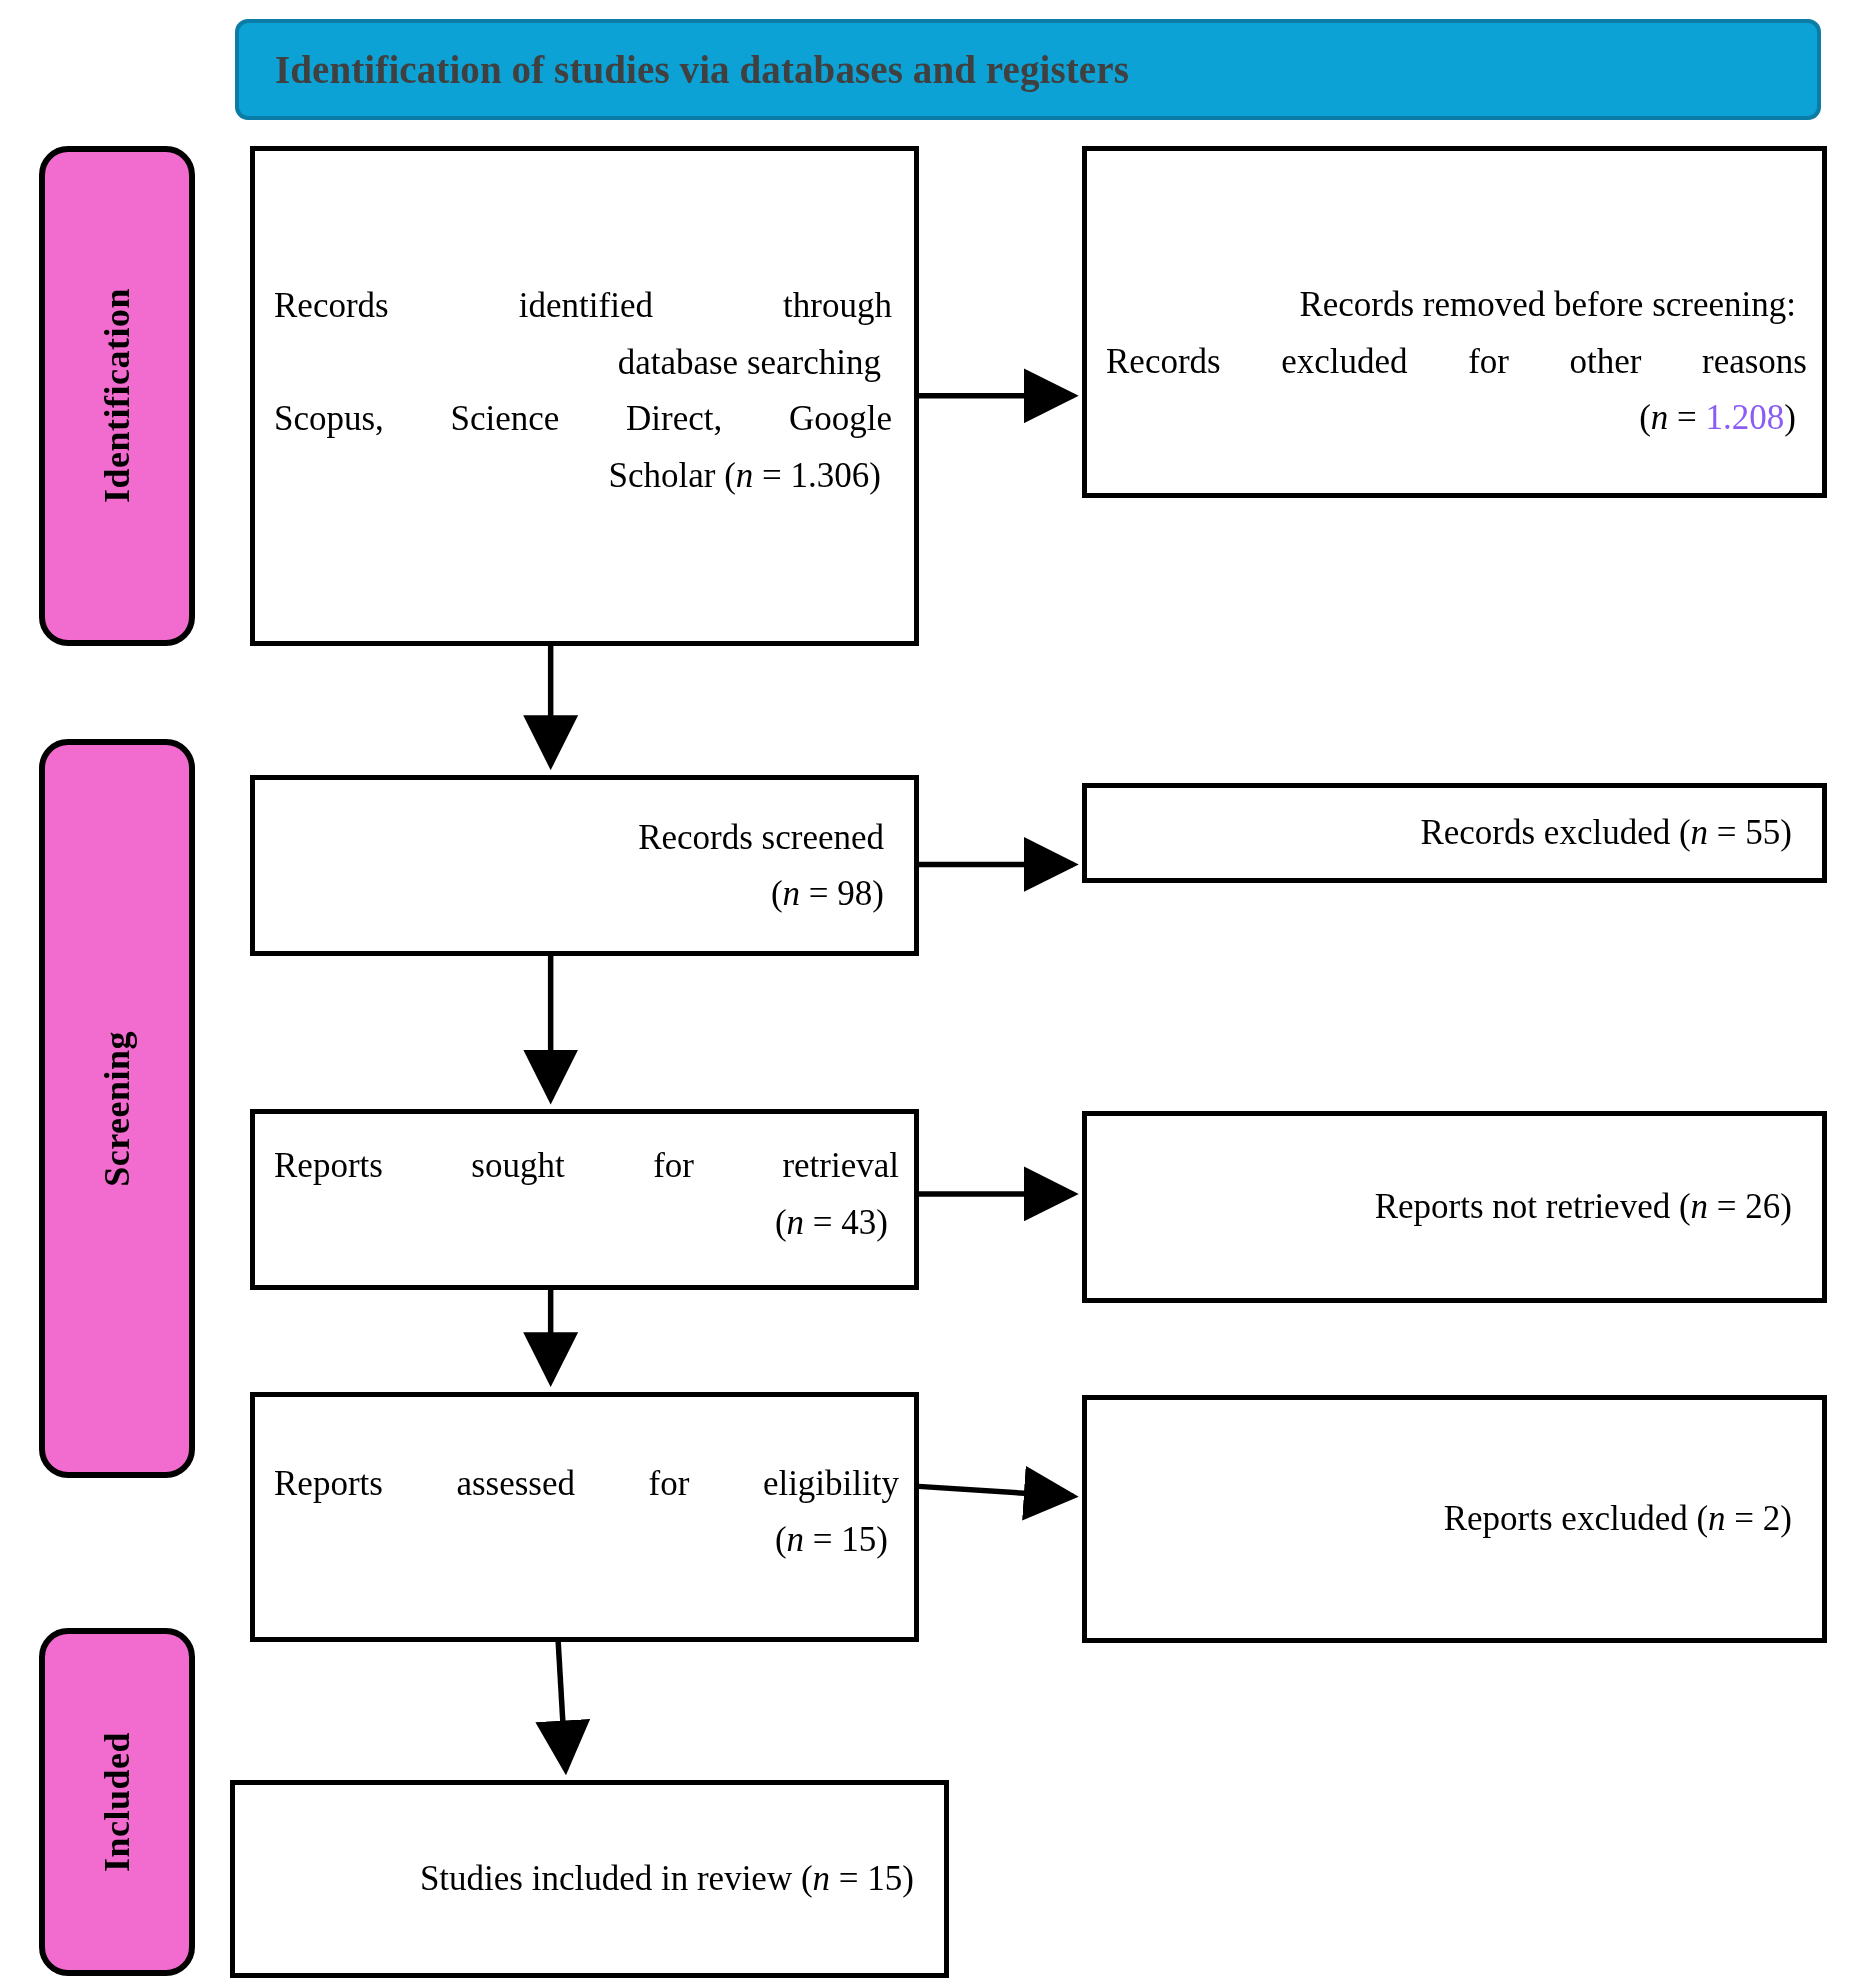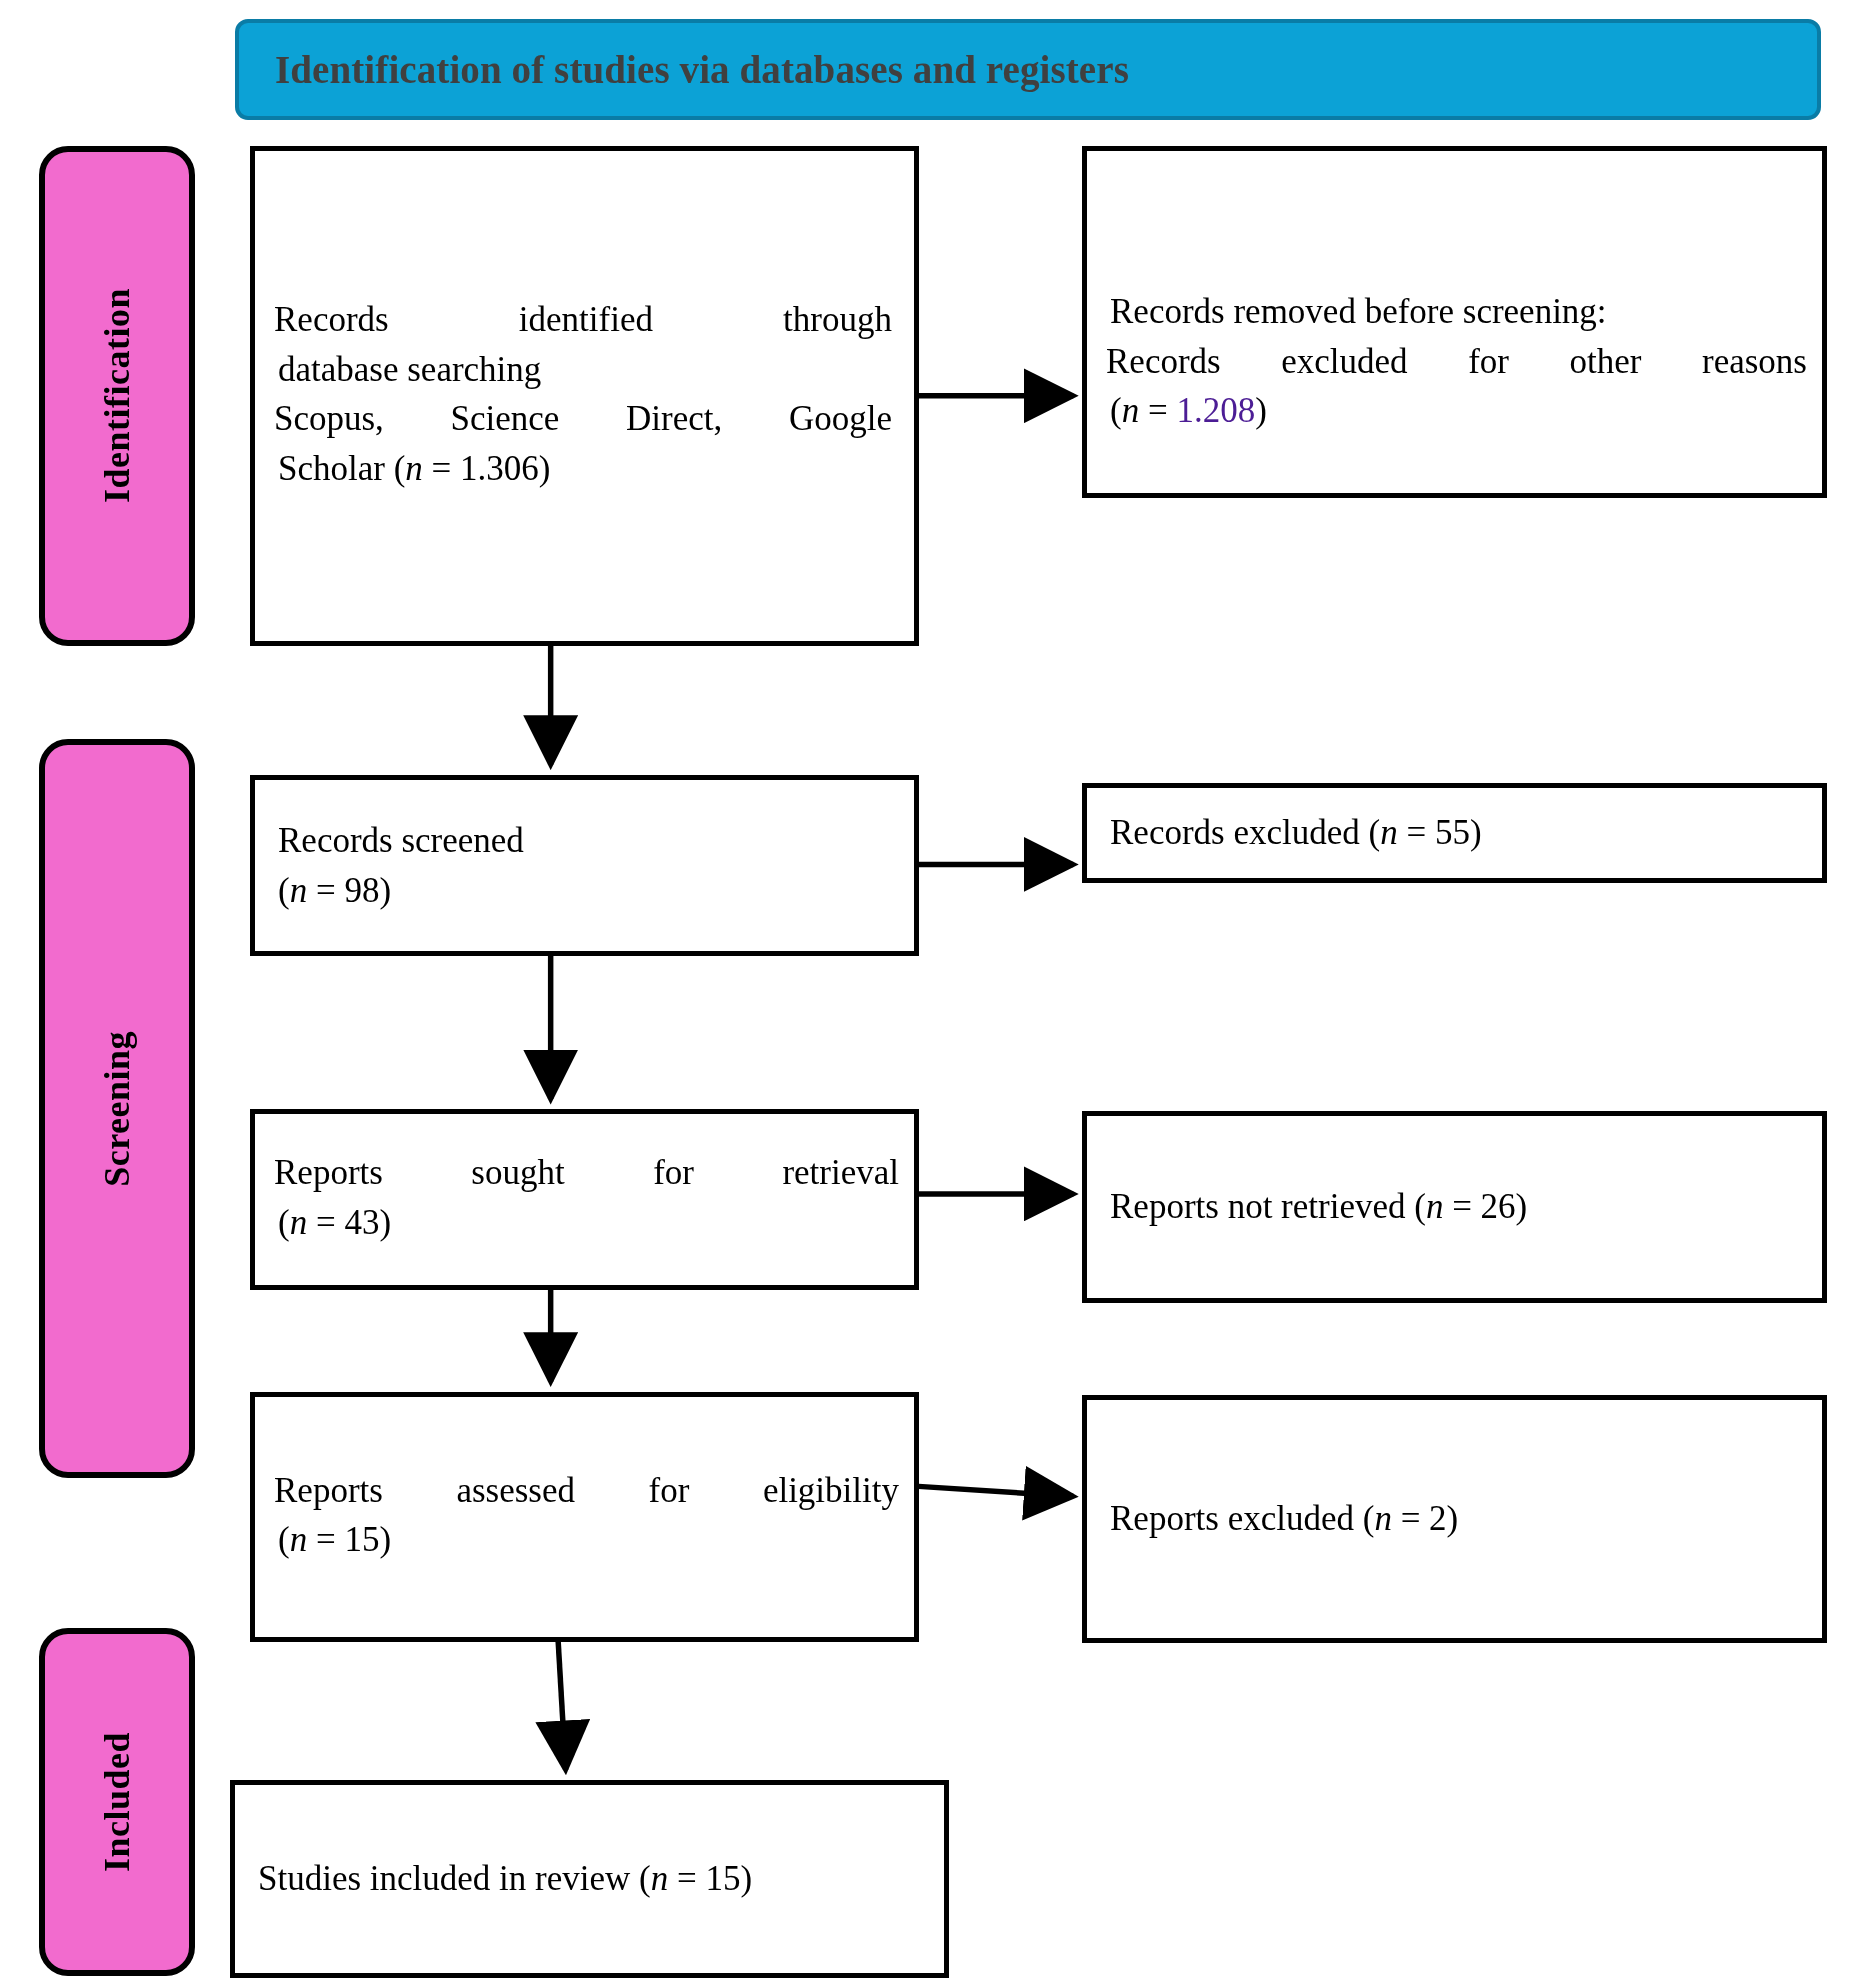--- a/index.html
+++ b/index.html
@@ -83,28 +83,28 @@
     line-height: 1.30;
     color: #000000;
     padding: 0 19px;
   }
   .box-text .just {
     text-align: justify;
     text-align-last: justify;
     margin: 0;
   }
   .box-text .plain {
-    text-align: left;
-    margin: 4px;
+    text-align: right;
+    margin: 11px;
   }
   .box-text i {
     font-style: italic;
   }
   .dim-num {
-    color: #4c1d95;
+    color: #8b5cf6;
     font-family: Liberation Serif, serif;
   }
 
   
   #box-identified        { left: 250px;  top: 146px;  width: 669px; height: 500px; }
   #box-screened          { left: 250px;  top: 775px; width: 669px; height: 181px;  }
   #box-sought            { left: 250px;  top: 1109px; width: 669px; height: 181px;  }
   #box-assessed          { left: 250px;  top: 1392px; width: 669px; height: 250px;  }
   #box-included          { left: 230px;  top: 1780px; width: 719px; height: 198px;  }
 

